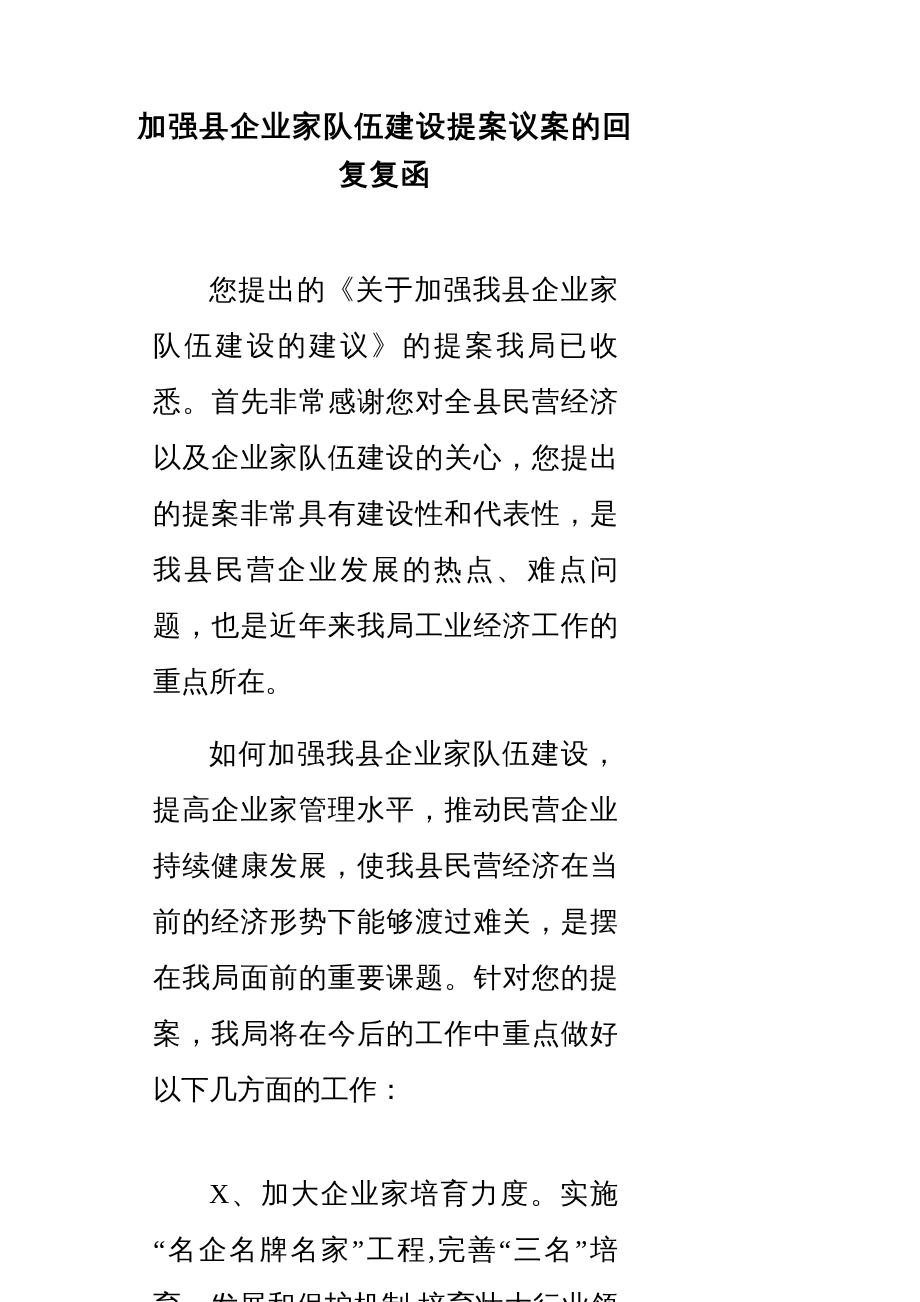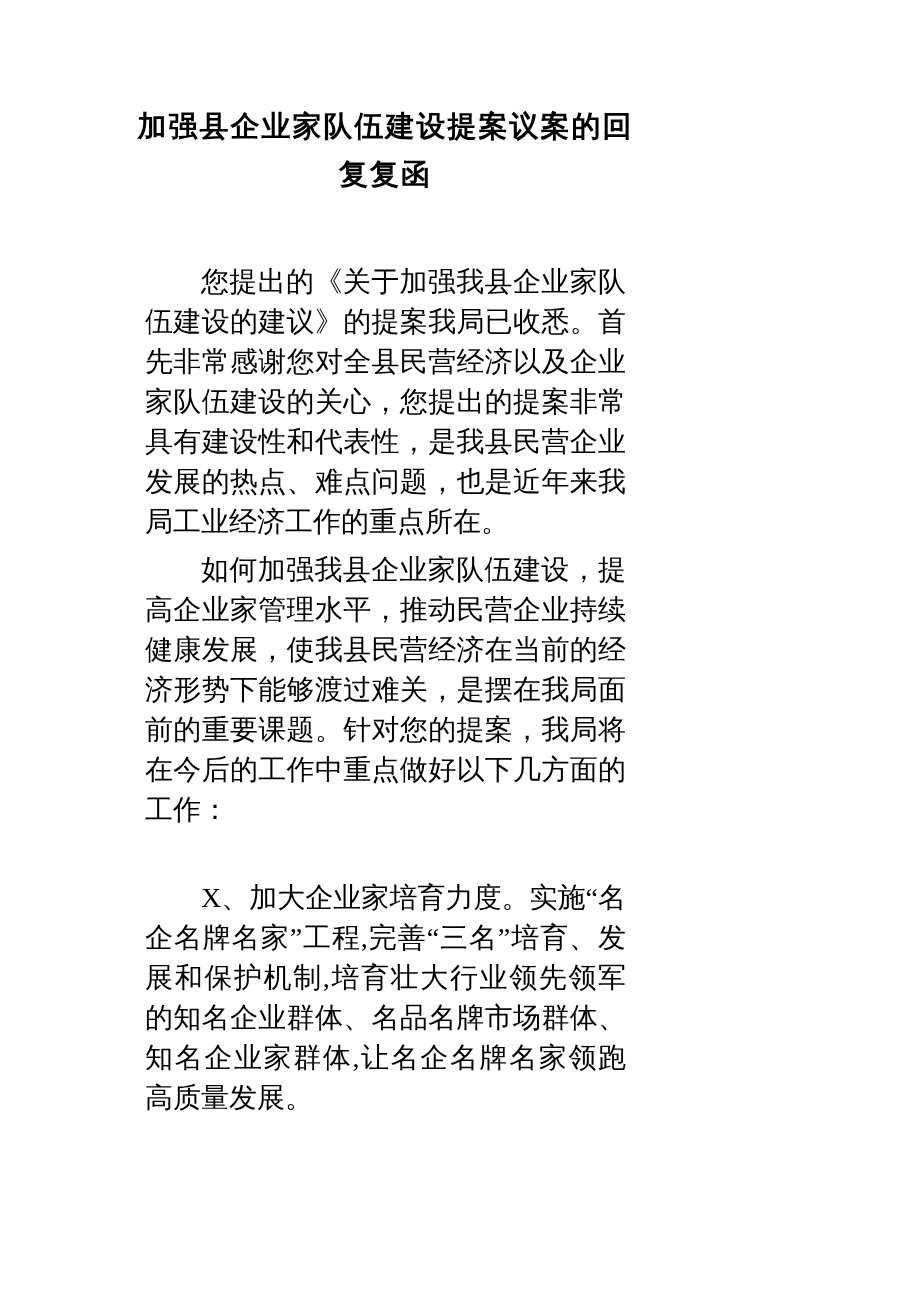--- a/index.html
+++ b/index.html
@@ -23,23 +23,23 @@
   }
   .doc-title {
     margin: 0 0 64px 0;
     text-align: center;
     font-size: 29px;
     font-weight: bold;
     line-height: 48px;
     letter-spacing: 2px;
   }
   .para {
-    margin: 8px;
+    margin: 16px;
     font-size: 28px;
-    line-height: 40px;
+    line-height: 56px;
     text-align: justify;
     text-indent: 2em;
     word-break: break-all;
   }
   .para--spaced {
     margin-top: 48px;
   }
 </style>
 </head>
 <body>

